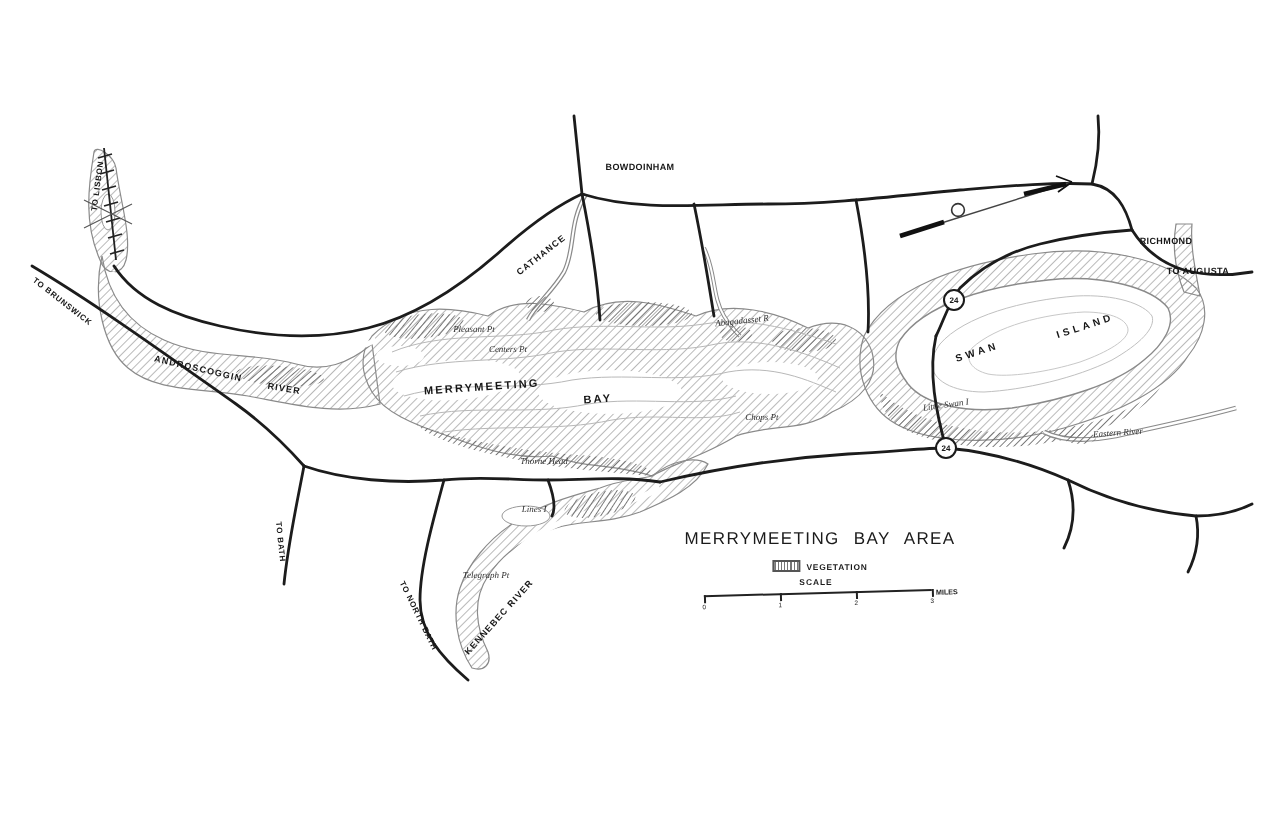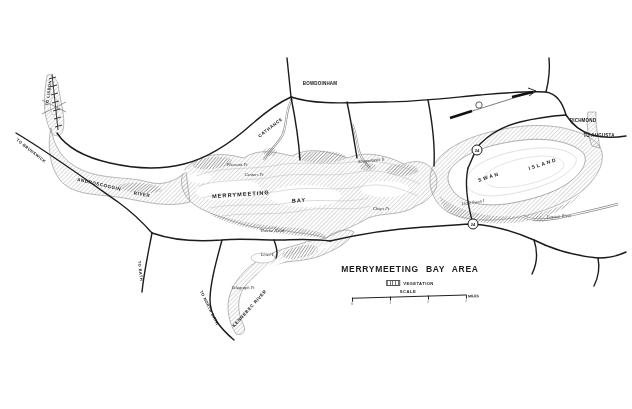--- a/index.html
+++ b/index.html
@@ -16,21 +16,21 @@
   .map-label.place{font-weight:bold;font-size:4.5px;letter-spacing:0.2px;}
   .map-label.roadlabel{font-weight:bold;font-size:4px;letter-spacing:0.4px;}
   .map-label.water{font-family:"Liberation Serif",serif;font-style:italic;font-size:4.5px;color:#2e2e2e;}
   .shield{
     position:absolute;width:9px;height:9px;border:0.8px solid #1b1b1b;border-radius:50%;
     background:#fff;font-size:4px;font-weight:bold;display:flex;align-items:center;justify-content:center;
     transform:translate(-50%,-50%);line-height:1;
   }
   .map-title{
     position:absolute;left:410px;top:269px;transform:translate(-50%,-50%);
-    font-weight:bold;font-size:8.5px;letter-spacing:0.7px;word-spacing:4px;white-space:nowrap;
+    font-weight:normal;font-size:8.5px;letter-spacing:0.7px;word-spacing:4px;white-space:nowrap;
   }
   .legend-row{
     position:absolute;left:410px;top:283px;transform:translate(-50%,-50%);
     display:flex;align-items:center;gap:3px;font-size:4.2px;font-weight:bold;letter-spacing:0.4px;
   }
   .veg-swatch{
     width:12px;height:4px;border:0.5px solid #555;
     background:repeating-linear-gradient(90deg,#777 0,#777 0.6px,transparent 0.6px,transparent 1.6px);
   }
   .scale-title{

